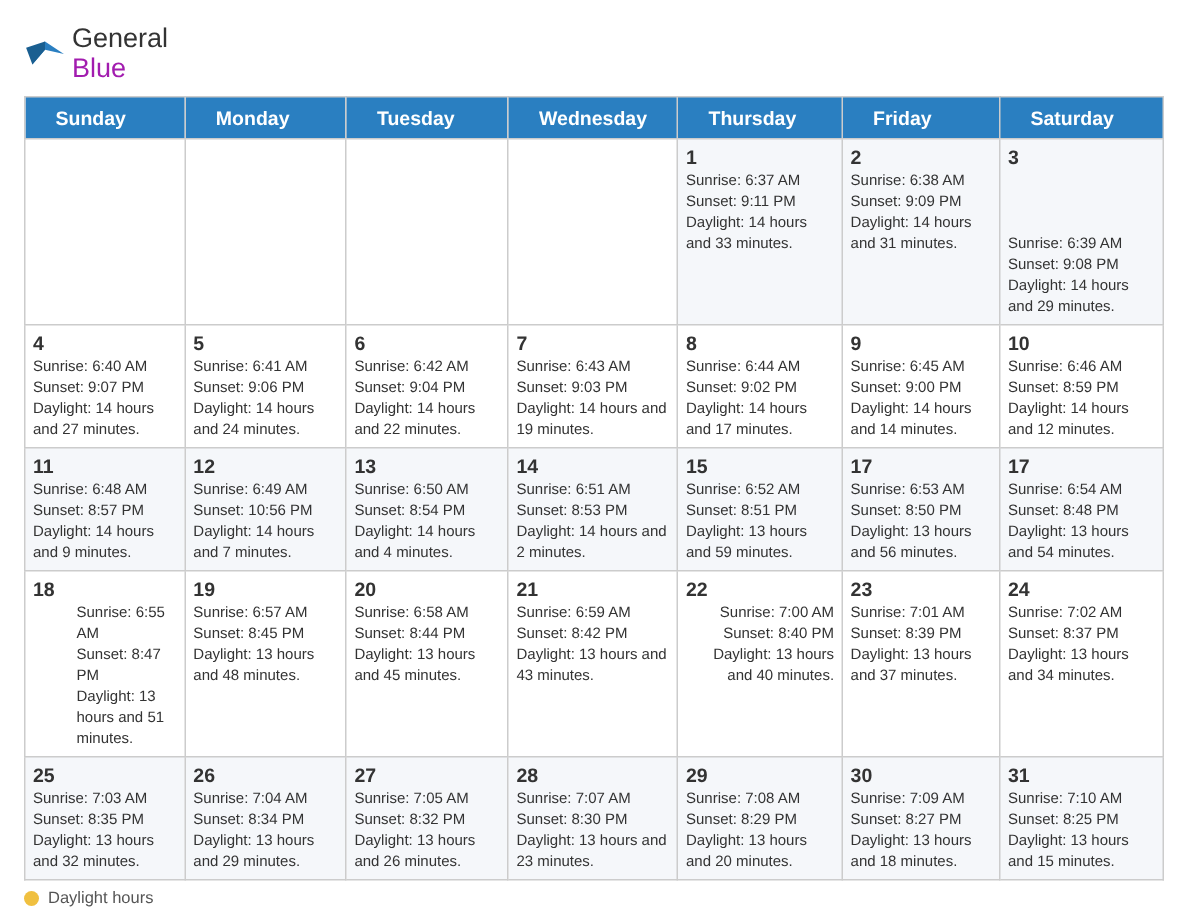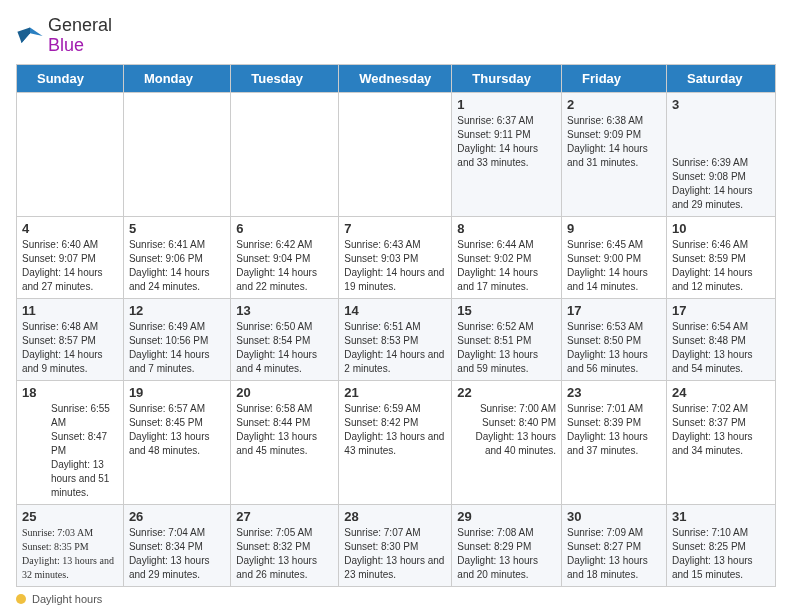--- a/index.html
+++ b/index.html
@@ -285,21 +285,21 @@
         <td>
           <span class="day-num">24</span>
           <div class="day-info" style="white-space: pre-line;">Sunrise: 7:02 AM
 Sunset: 8:37 PM
 Daylight: 13 hours and 34 minutes.</div>
         </td>
       </tr>
       <tr>
         <td>
           <span class="day-num">25</span>
-          <div class="day-info" style="white-space: pre-line; font-family: Liberation Serif, serif;">Sunrise: 7:03 AM
+          <div class="day-info" style="white-space: pre-line;">Sunrise: 7:03 AM
 Sunset: 8:35 PM
 Daylight: 13 hours and 32 minutes.</div>
         </td>
         <td>
           <span class="day-num">26</span>
           <div class="day-info" style="white-space: pre-line;">Sunrise: 7:04 AM
 Sunset: 8:34 PM
 Daylight: 13 hours and 29 minutes.</div>
         </td>
         <td>

